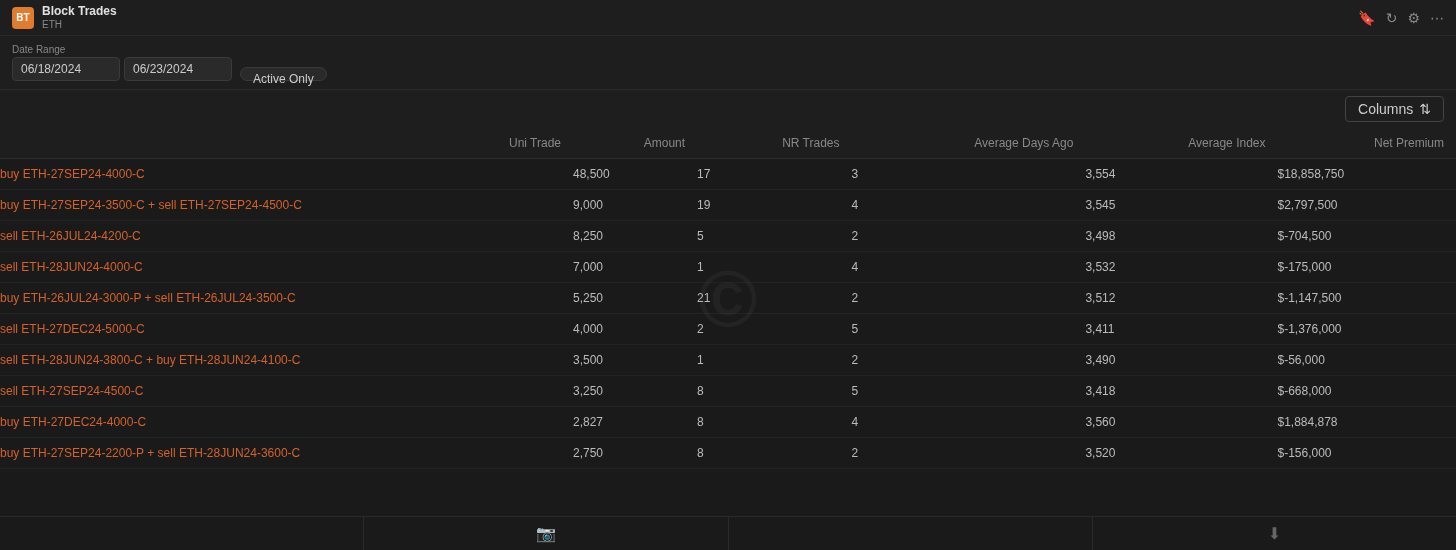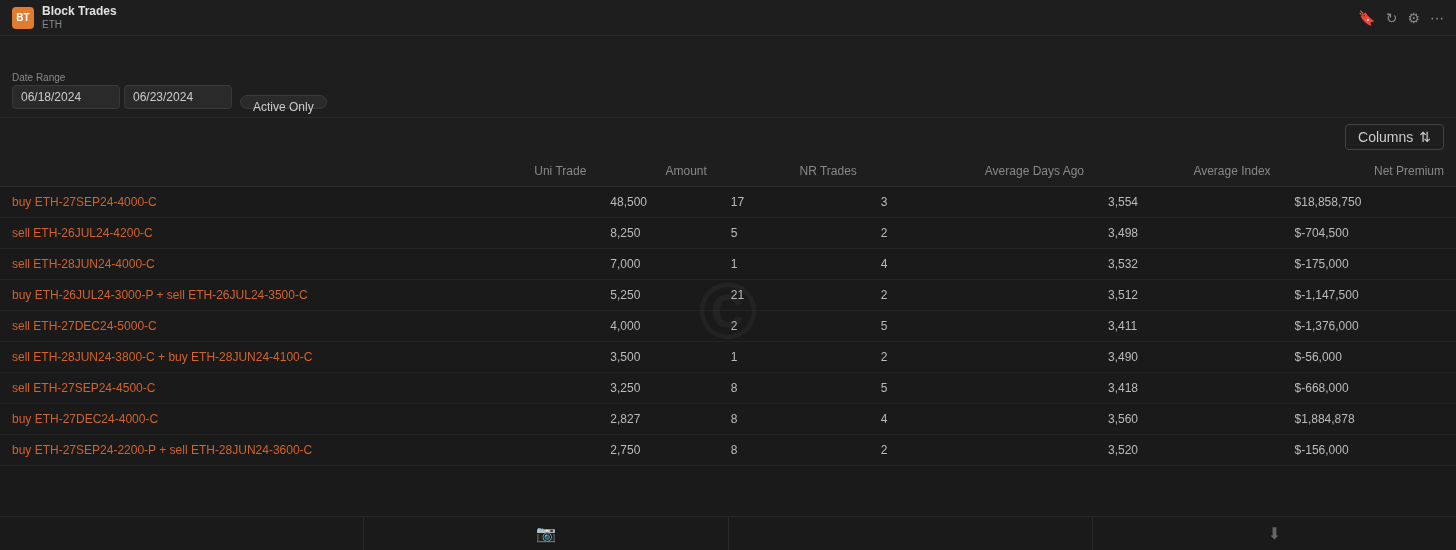--- a/index.html
+++ b/index.html
@@ -72,21 +72,20 @@
       padding: 8px 12px;
       display: flex;
       align-items: flex-end;
       gap: 8px;
       border-bottom: 1px solid #2a2a2a;
     }
     .date-range-group {
       display: flex;
       flex-direction: column;
       gap: 2px;
-      margin-top: 28px;
     }
     .date-range-label {
       font-size: 10px;
       color: #888;
     }
     .date-inputs {
       display: flex;
       gap: 4px;
       align-items: center;
     }
@@ -149,21 +148,21 @@
       text-align: right;
       color: #888;
       font-weight: 500;
       font-size: 12px;
       white-space: nowrap;
     }
     tbody tr {
       border-bottom: 1px solid #232323;
     }
     tbody td {
-      padding: 8px 12px;
+      padding: 8px 0;
       font-size: 12px;
       color: #bbb;
       white-space: nowrap;
     }
     td.uni-trade {
       color: #d4622a;
     }
 
     
     .bottom-bar {
@@ -261,20 +260,28 @@
       <tbody id="table-body">
       <tr>
             <td class="uni-trade">buy ETH-27SEP24-4000-C</td>
             <td>48,500</td>
             <td>17</td>
             <td>3</td>
             <td>3,554</td>
             <td>$18,858,750</td>
           </tr>
           <tr>
+            <td class="uni-trade">buy ETH-27SEP24-3500-C + sell ETH-27SEP24-4500-C</td>
+            <td>9,000</td>
+            <td>19</td>
+            <td>4</td>
+            <td>3,545</td>
+            <td>$2,797,500</td>
+          </tr>
+          <tr>
             <td class="uni-trade">sell ETH-26JUL24-4200-C</td>
             <td>8,250</td>
             <td>5</td>
             <td>2</td>
             <td>3,498</td>
             <td>$-704,500</td>
           </tr>
           <tr>
             <td class="uni-trade">sell ETH-28JUN24-4000-C</td>
             <td>7,000</td>

